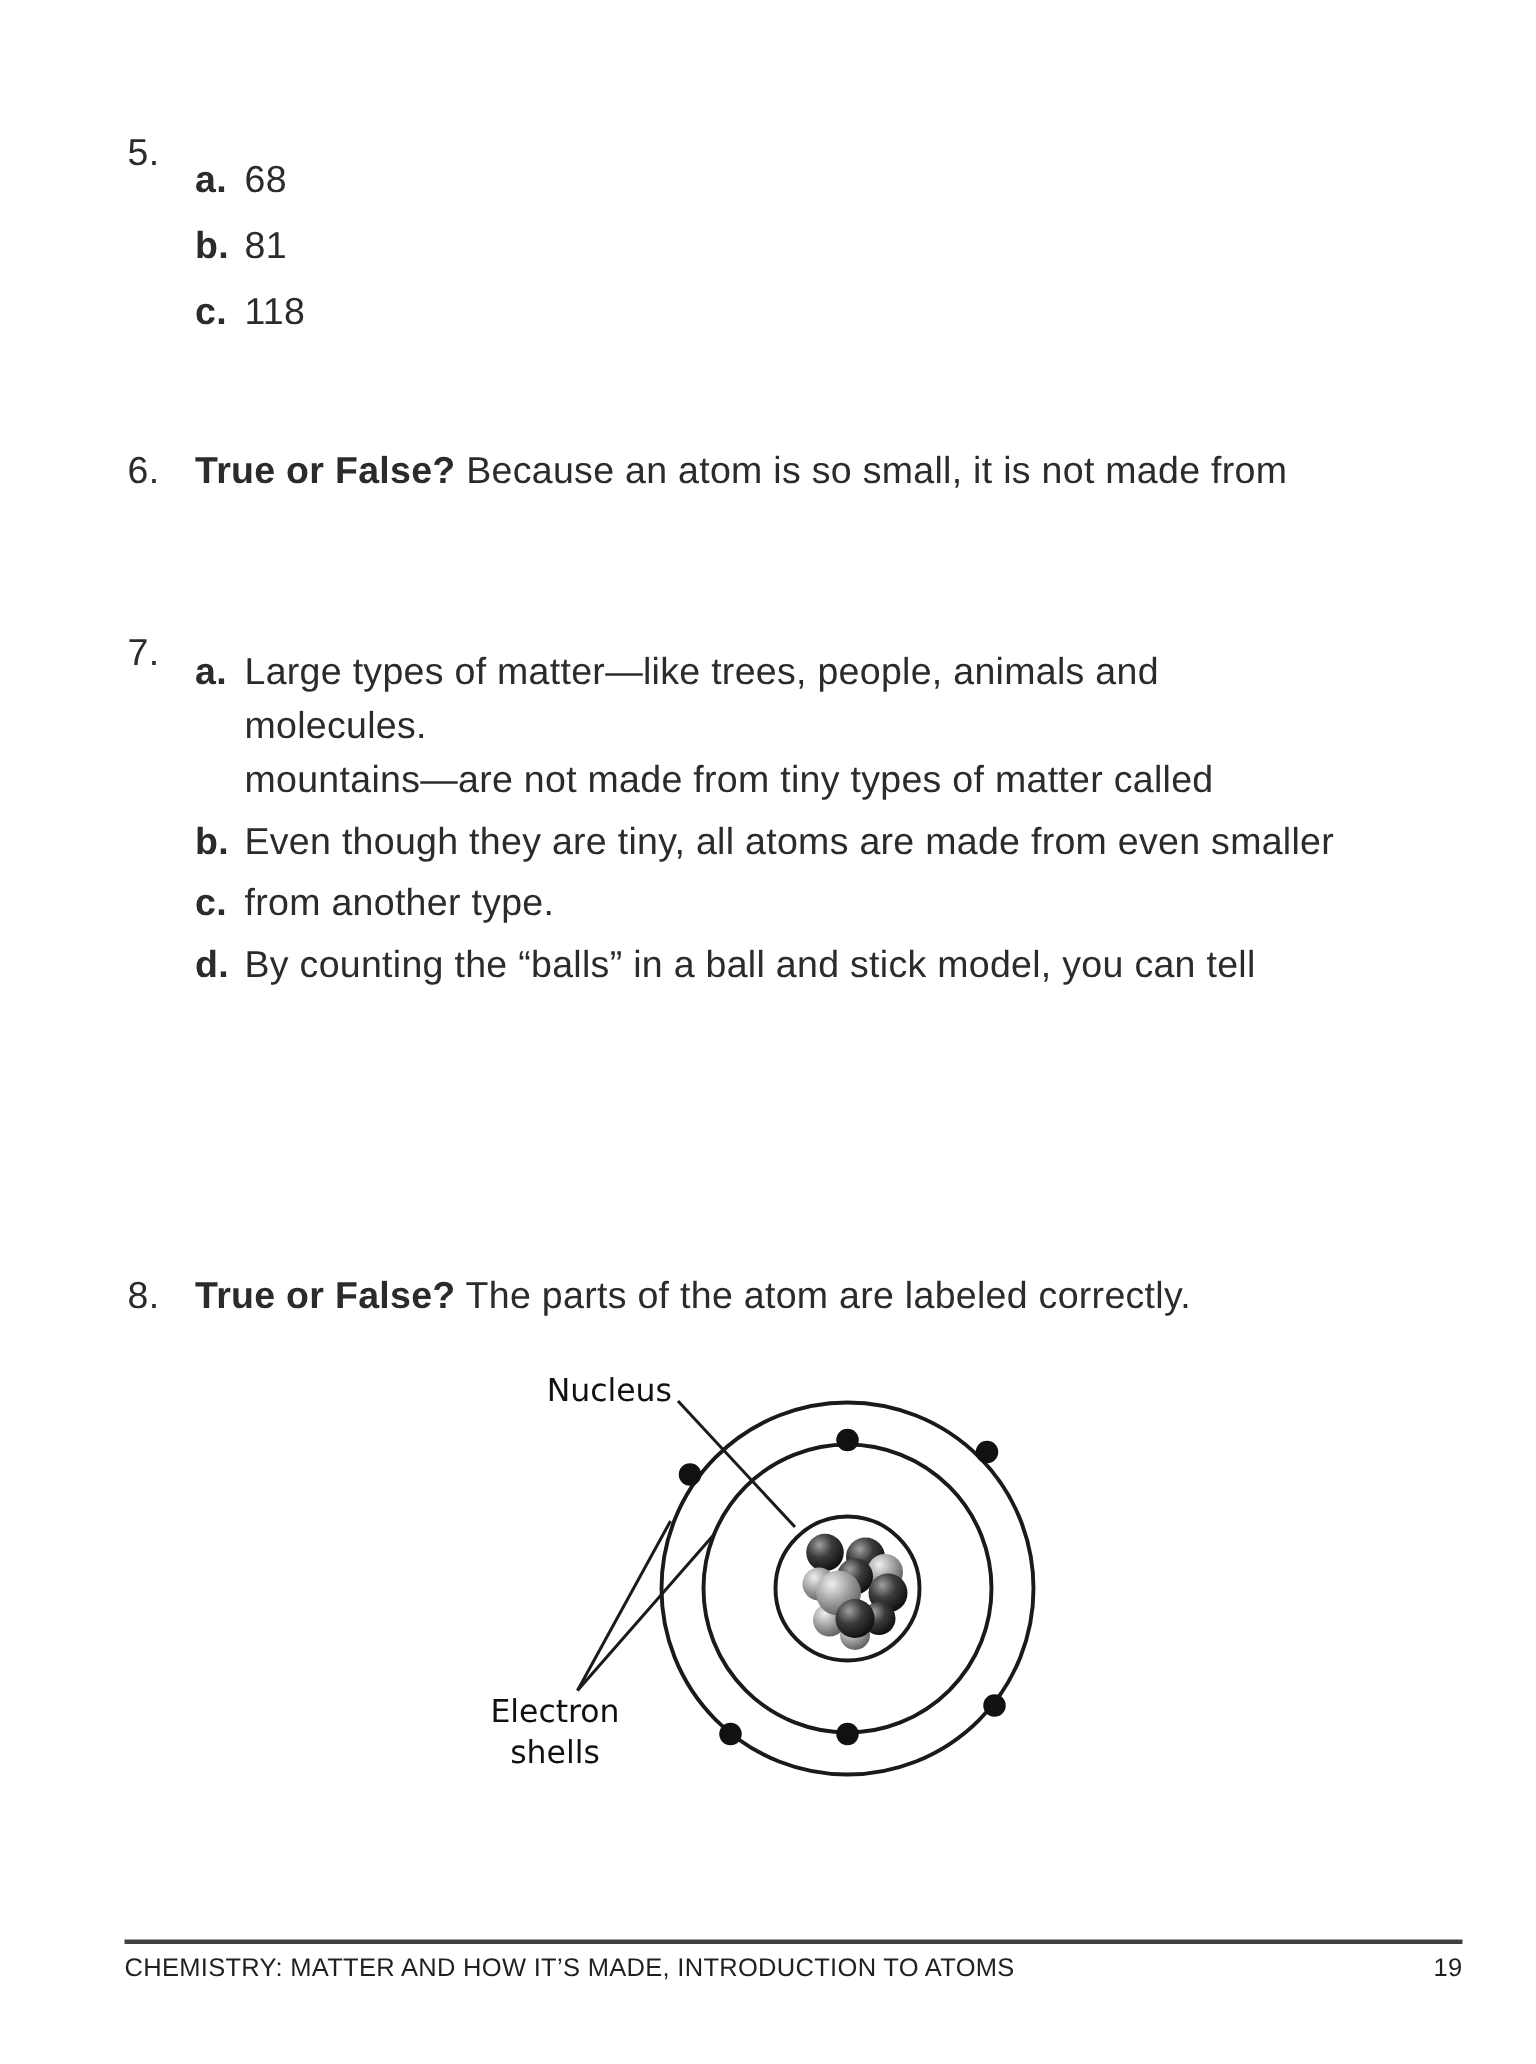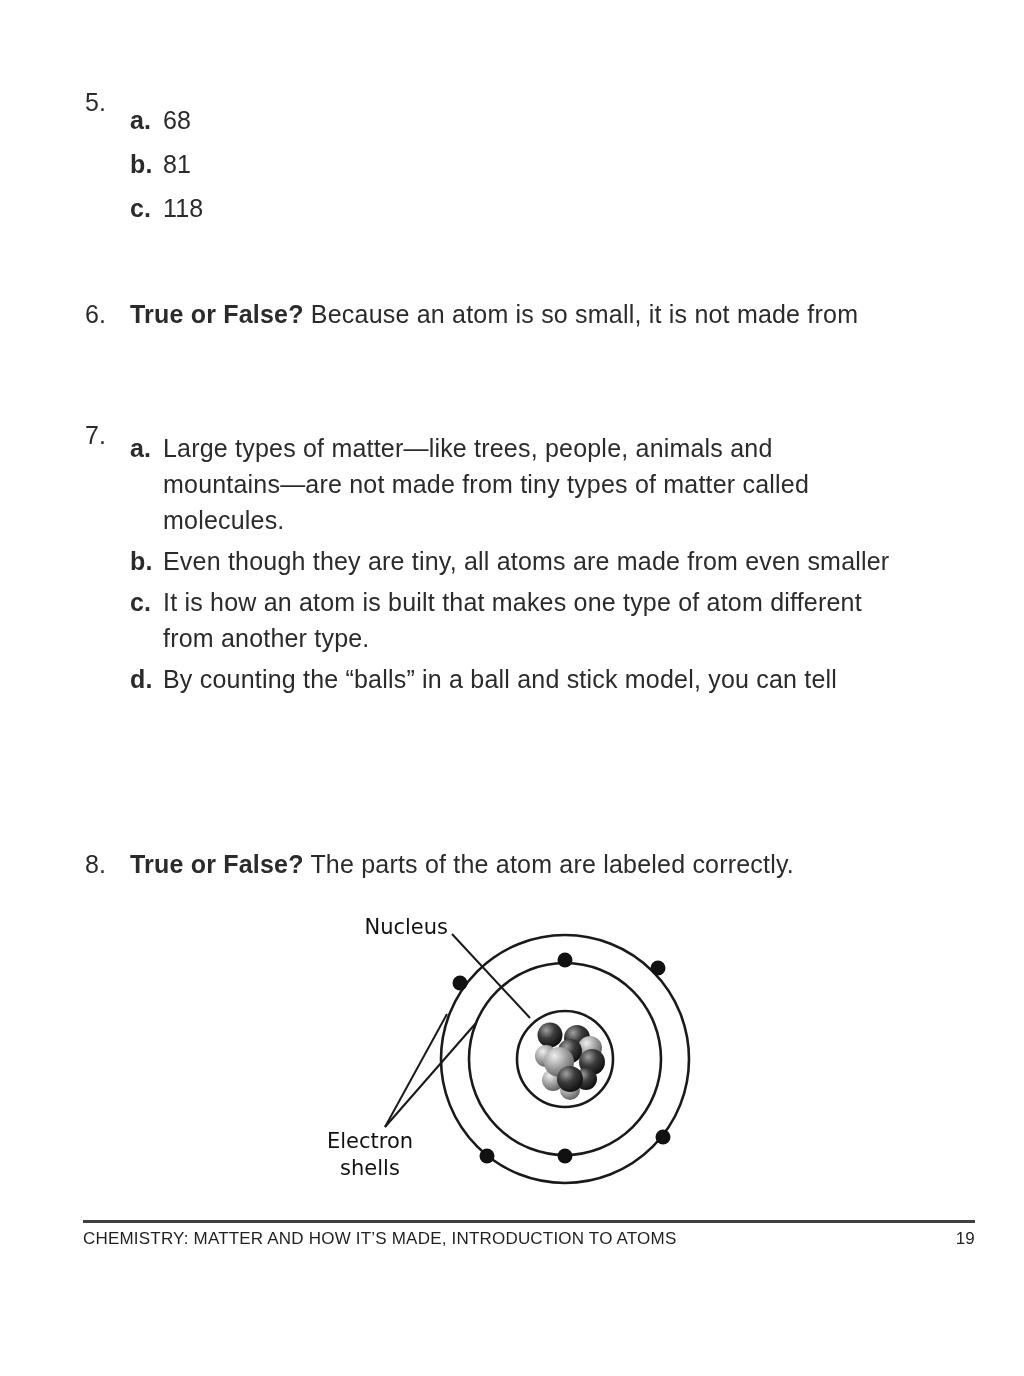--- a/index.html
+++ b/index.html
@@ -59,21 +59,21 @@
   }
   .diagram-label {
     font-family: "DejaVu Sans", sans-serif;
     font-size: 21px;
     fill: #111111;
   }
   .footer {
     position: absolute;
     left: 83px;
     right: 49px;
-    top: 1220px;
+    top: 1293px;
     border-top: 3px solid #404040;
     padding-top: 6px;
     display: flex;
     justify-content: space-between;
     align-items: baseline;
     font-size: 17px;
     letter-spacing: 0.2px;
     color: #231f20;
   }
 </style>
@@ -109,30 +109,29 @@
     </div>
   </div>
 
   <div class="question" id="q7">
     <div class="qnum">7.</div>
     <div class="qbody">
       <div class="options">
         <div class="option">
           <span class="option-letter">a.</span>
           <div>Large types of matter—like trees, people, animals and</div>
+          <div>molecules.</div>
           <div>mountains—are not made from tiny types of matter called</div>
-          <div>molecules.</div>
         </div>
         <div class="option">
           <span class="option-letter">b.</span>
           <div>Even though they are tiny, all atoms are made from even smaller</div>
         </div>
         <div class="option">
           <span class="option-letter">c.</span>
-          <div>It is how an atom is built that makes one type of atom different</div>
           <div>from another type.</div>
         </div>
         <div class="option">
           <span class="option-letter">d.</span>
           <div>By counting the “balls” in a ball and stick model, you can tell</div>
         </div>
       </div>
     </div>
   </div>
 

